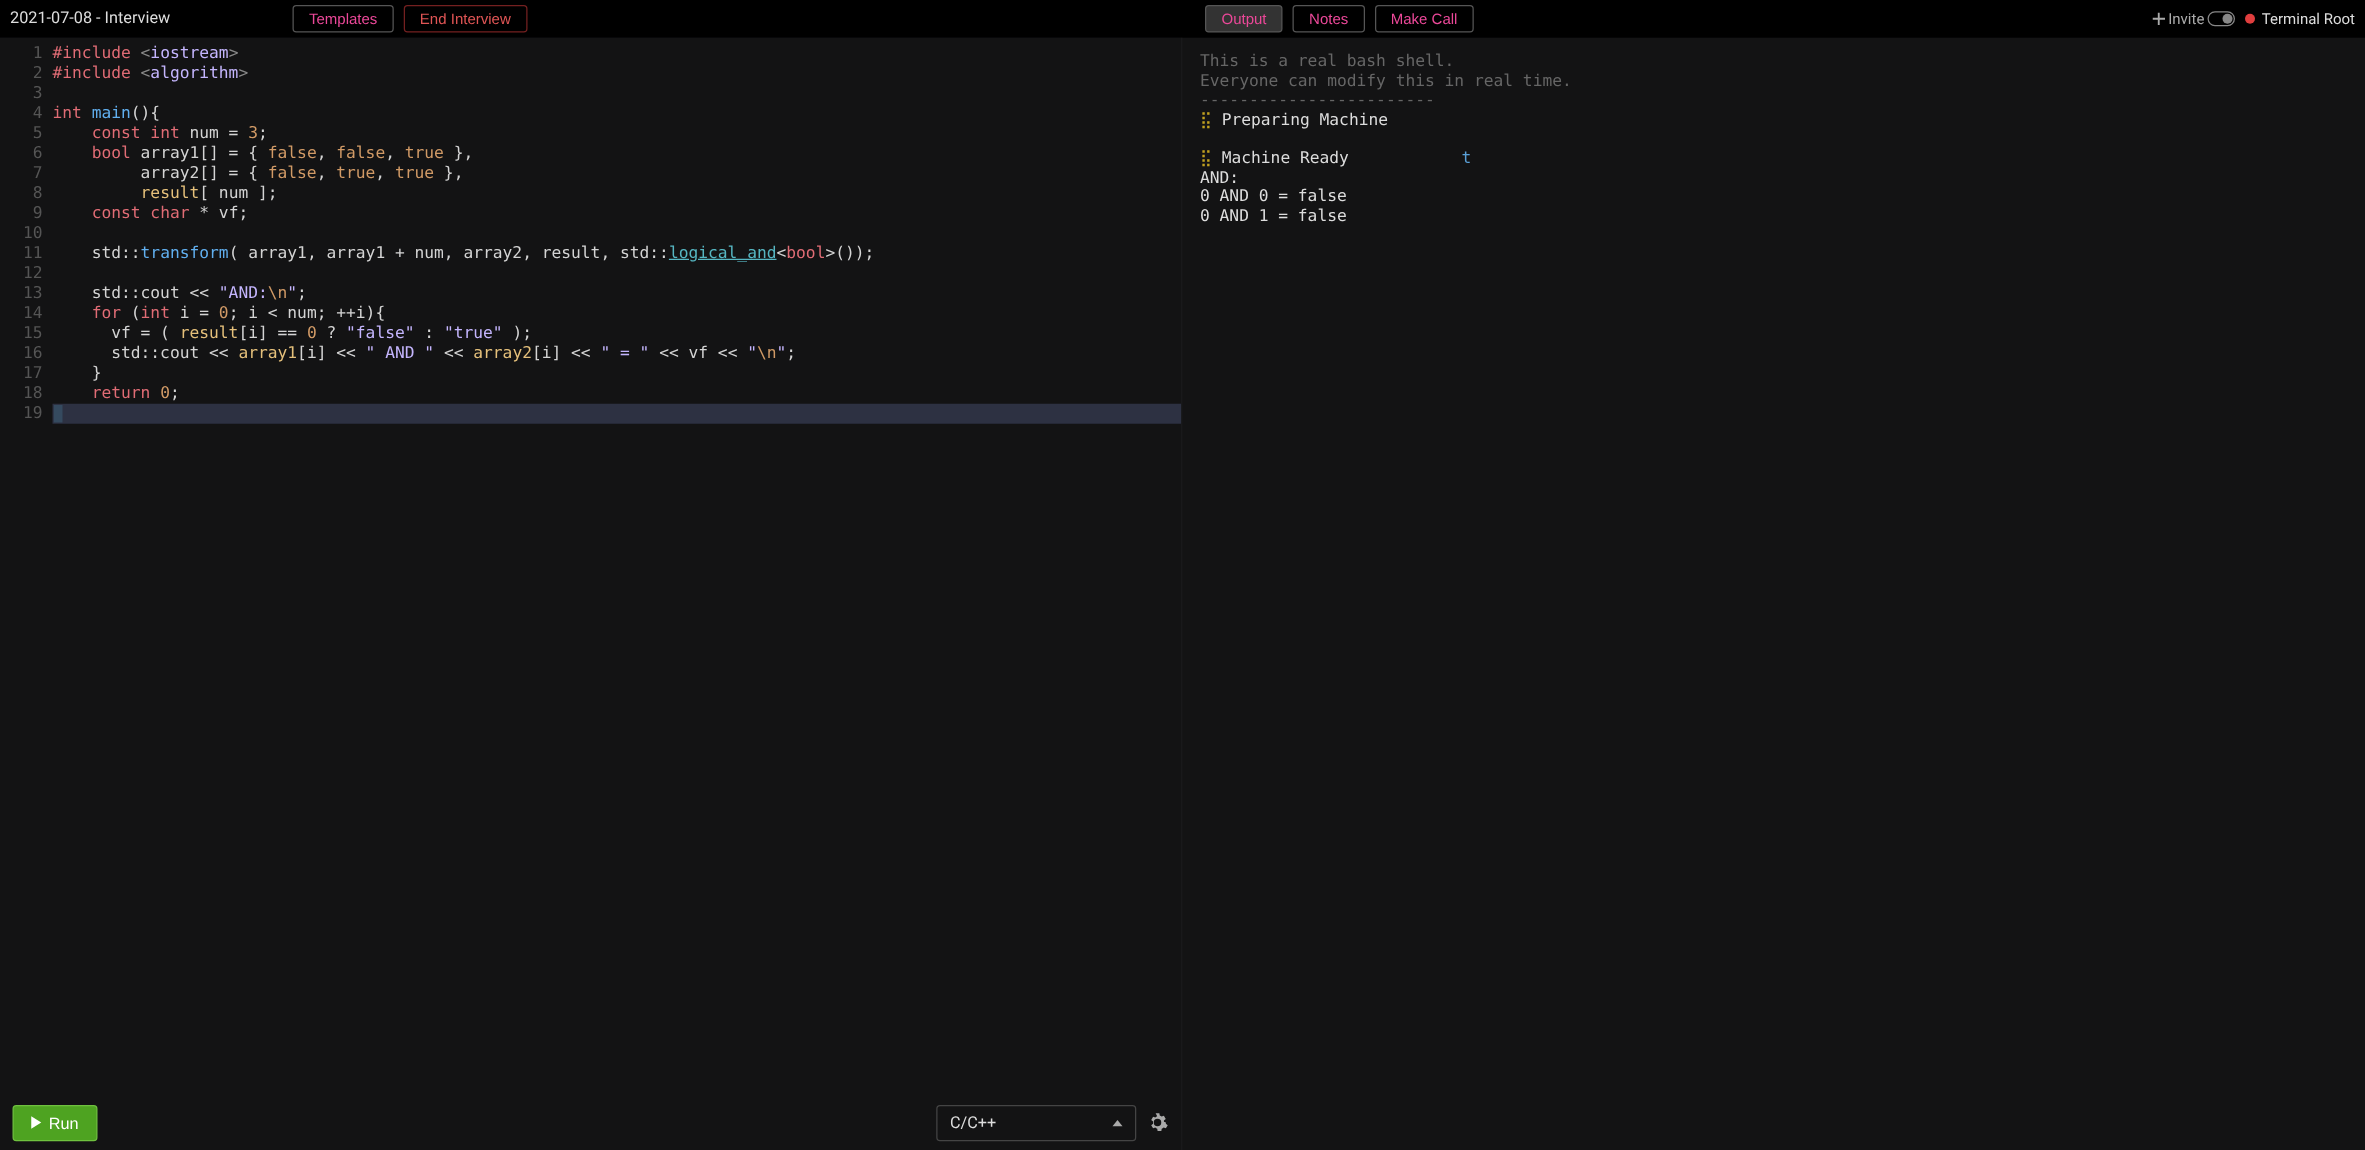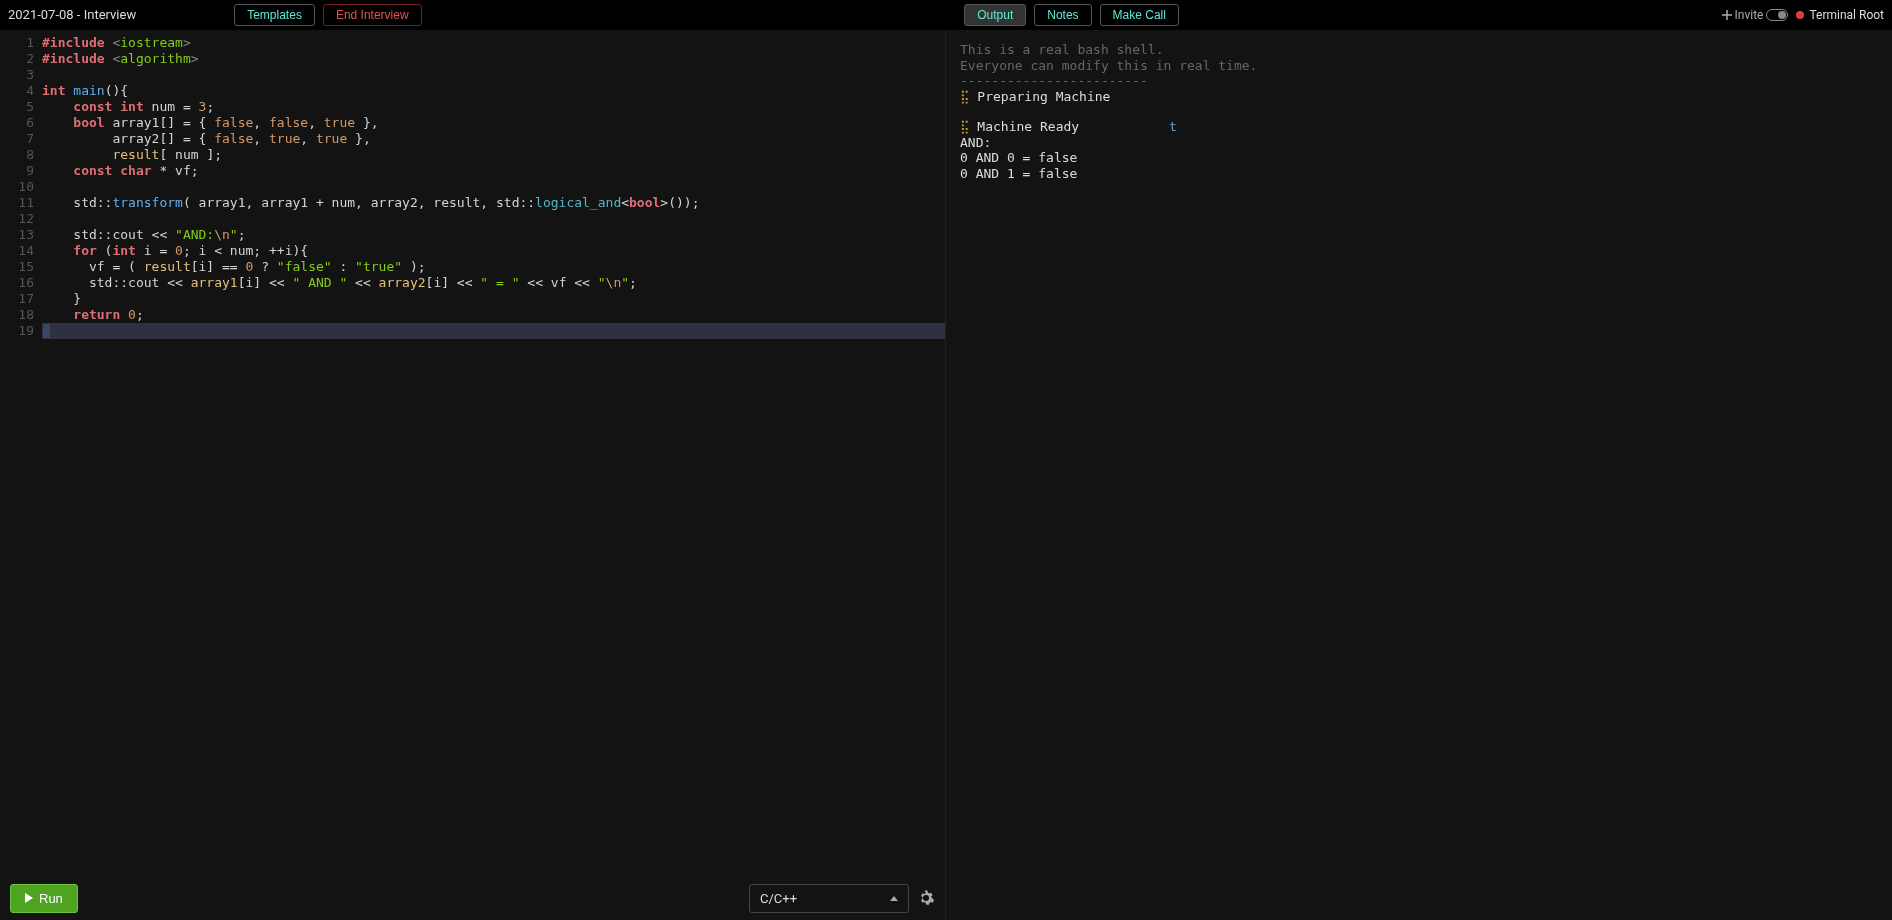--- a/index.html
+++ b/index.html
@@ -4,21 +4,21 @@
 <style>
 * { margin:0; padding:0; box-sizing:border-box; }
 html,body { width:100%; height:100%; background:#0a0a0a; color:#d4d4d4; font-family:-apple-system,BlinkMacSystemFont,"Segoe UI",Roboto,sans-serif; font-size:13px; overflow:hidden; }
 .mono { font-family:ui-monospace,SFMono-Regular,Menlo,Monaco,Consolas,monospace; }
 .root { display:flex; flex-direction:column; height:100vh; width:100vw; }
 
 
 .topbar { height:30px; background:#000; display:flex; align-items:center; padding:0 8px; justify-content:space-between; border-bottom:1px solid #000; }
 .tb-left, .tb-center, .tb-right { display:flex; align-items:center; gap:8px; }
 .tb-title { color:#ddd; font-size:13px; margin-right:90px; }
-.btn { padding:3px 12px; border-radius:3px; background:transparent; color:#5eead4; border:1px solid #555; cursor:pointer; font-size:12px; }
+.btn { padding:3px 12px; border-radius:3px; background:transparent; color:#ec4899; border:1px solid #555; cursor:pointer; font-size:12px; }
 .btn.plain { border:1px solid #555; }
 .btn.active { background:#333; border-color:#555; }
 .btn.danger { border:1px solid #742020; color:#e05555; }
 .invite { display:flex; align-items:center; gap:3px; color:#aaa; font-size:12px; cursor:pointer; }
 .user-tag { display:flex; align-items:center; gap:5px; font-size:12px; color:#ddd; }
 .dot-red { width:8px; height:8px; background:#e03e3e; border-radius:50%; }
 .toggle { width:22px; height:12px; border:1px solid #888; border-radius:6px; position:relative; }
 .toggle::after { content:""; position:absolute; width:8px; height:8px; background:#888; border-radius:50%; right:1px; top:1px; }
 
 
@@ -30,24 +30,24 @@
 .editor { flex:1; overflow:auto; background:#131314; position:relative; }
 .codewrap { display:flex; font-size:13px; line-height:16px; }
 .gutter { width:42px; text-align:right; color:#555; padding:5px 8px 0 0; user-select:none; }
 .gutter div { height:16px; }
 .code { flex:1; padding:5px 0 0 0; white-space:pre; color:#d4d4d4; position:relative; }
 .codeline { height:16px; }
 .hl-line { background:#2d3142; position:absolute; left:0; right:0; height:16px; }
 .cursor-block { display:inline-block; width:7px; height:14px; background:#354a5f; vertical-align:text-bottom; margin-left:-7px; }
 
 
-.red { color:#e06c75;font-weight:bold; }
-.green { color:#84cc16; }
+.red { color:#e06c75; }
+.green { color:#c4b5fd; }
 .blue { color:#61afef; }
-.cyan { color:#56b6c2; }
+.cyan { color:#56b6c2;text-decoration:underline; }
 .yellow { color:#e5c07b; }
 .orange { color:#d19a66; }
 .gray { color:#888; }
 .white { color:#d4d4d4; }
 
 
 .bottombar { height:44px; display:flex; align-items:center; justify-content:space-between; padding:0 10px; background:#131314; }
 .run-btn { display:flex; align-items:center; gap:6px; padding:6px 14px; background:#4ea321; border:1px solid #6fc13f; border-radius:3px; color:#fff; cursor:pointer; font-size:13px; }
 .play-icon { width:0; height:0; border-left:8px solid #fff; border-top:5px solid transparent; border-bottom:5px solid transparent; }
 .bb-right { display:flex; align-items:center; gap:8px;margin-left:25px; }

